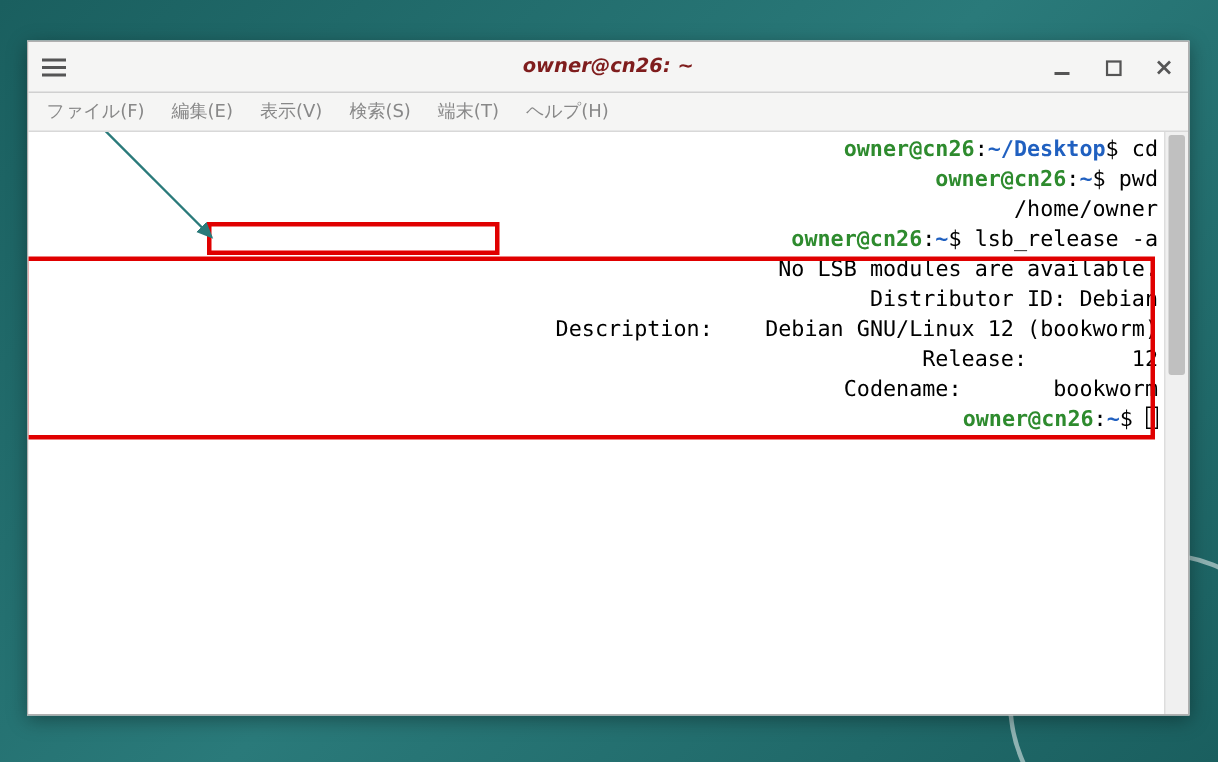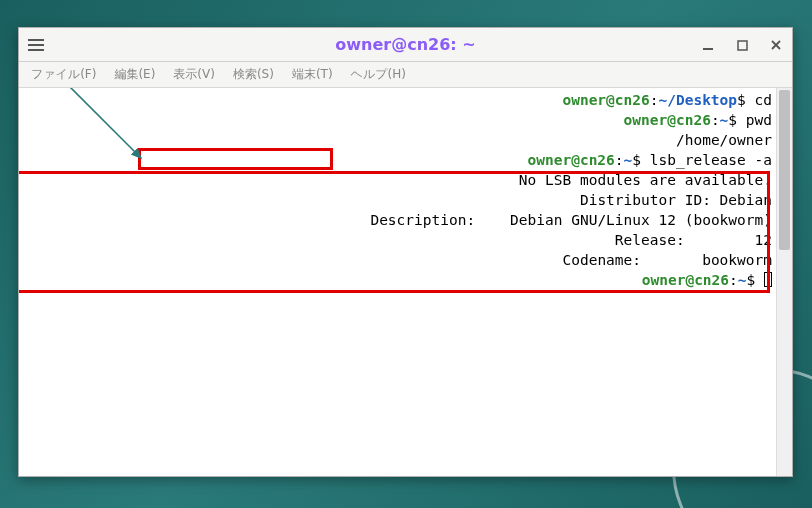--- a/index.html
+++ b/index.html
@@ -51,24 +51,25 @@
   }
   .hamburger span {
     width: 16px;
     height: 2px;
     background: #555;
   }
   .title {
     position: absolute;
     left: 0; right: 0;
     text-align: center;
-    font-size: 16px;
+    font-size: 13px;
     font-weight: bold;
-    color: #8b5cf6;
-    pointer-events: none;
+    color: #7f1d1d;
+    pointer-events: none;
+    font-style: italic;
   }
   .win-controls {
     position: absolute;
     right: 6px;
     top: 0;
     height: 34px;
     display: flex;
     align-items: center;
     gap: 14px;
   }

